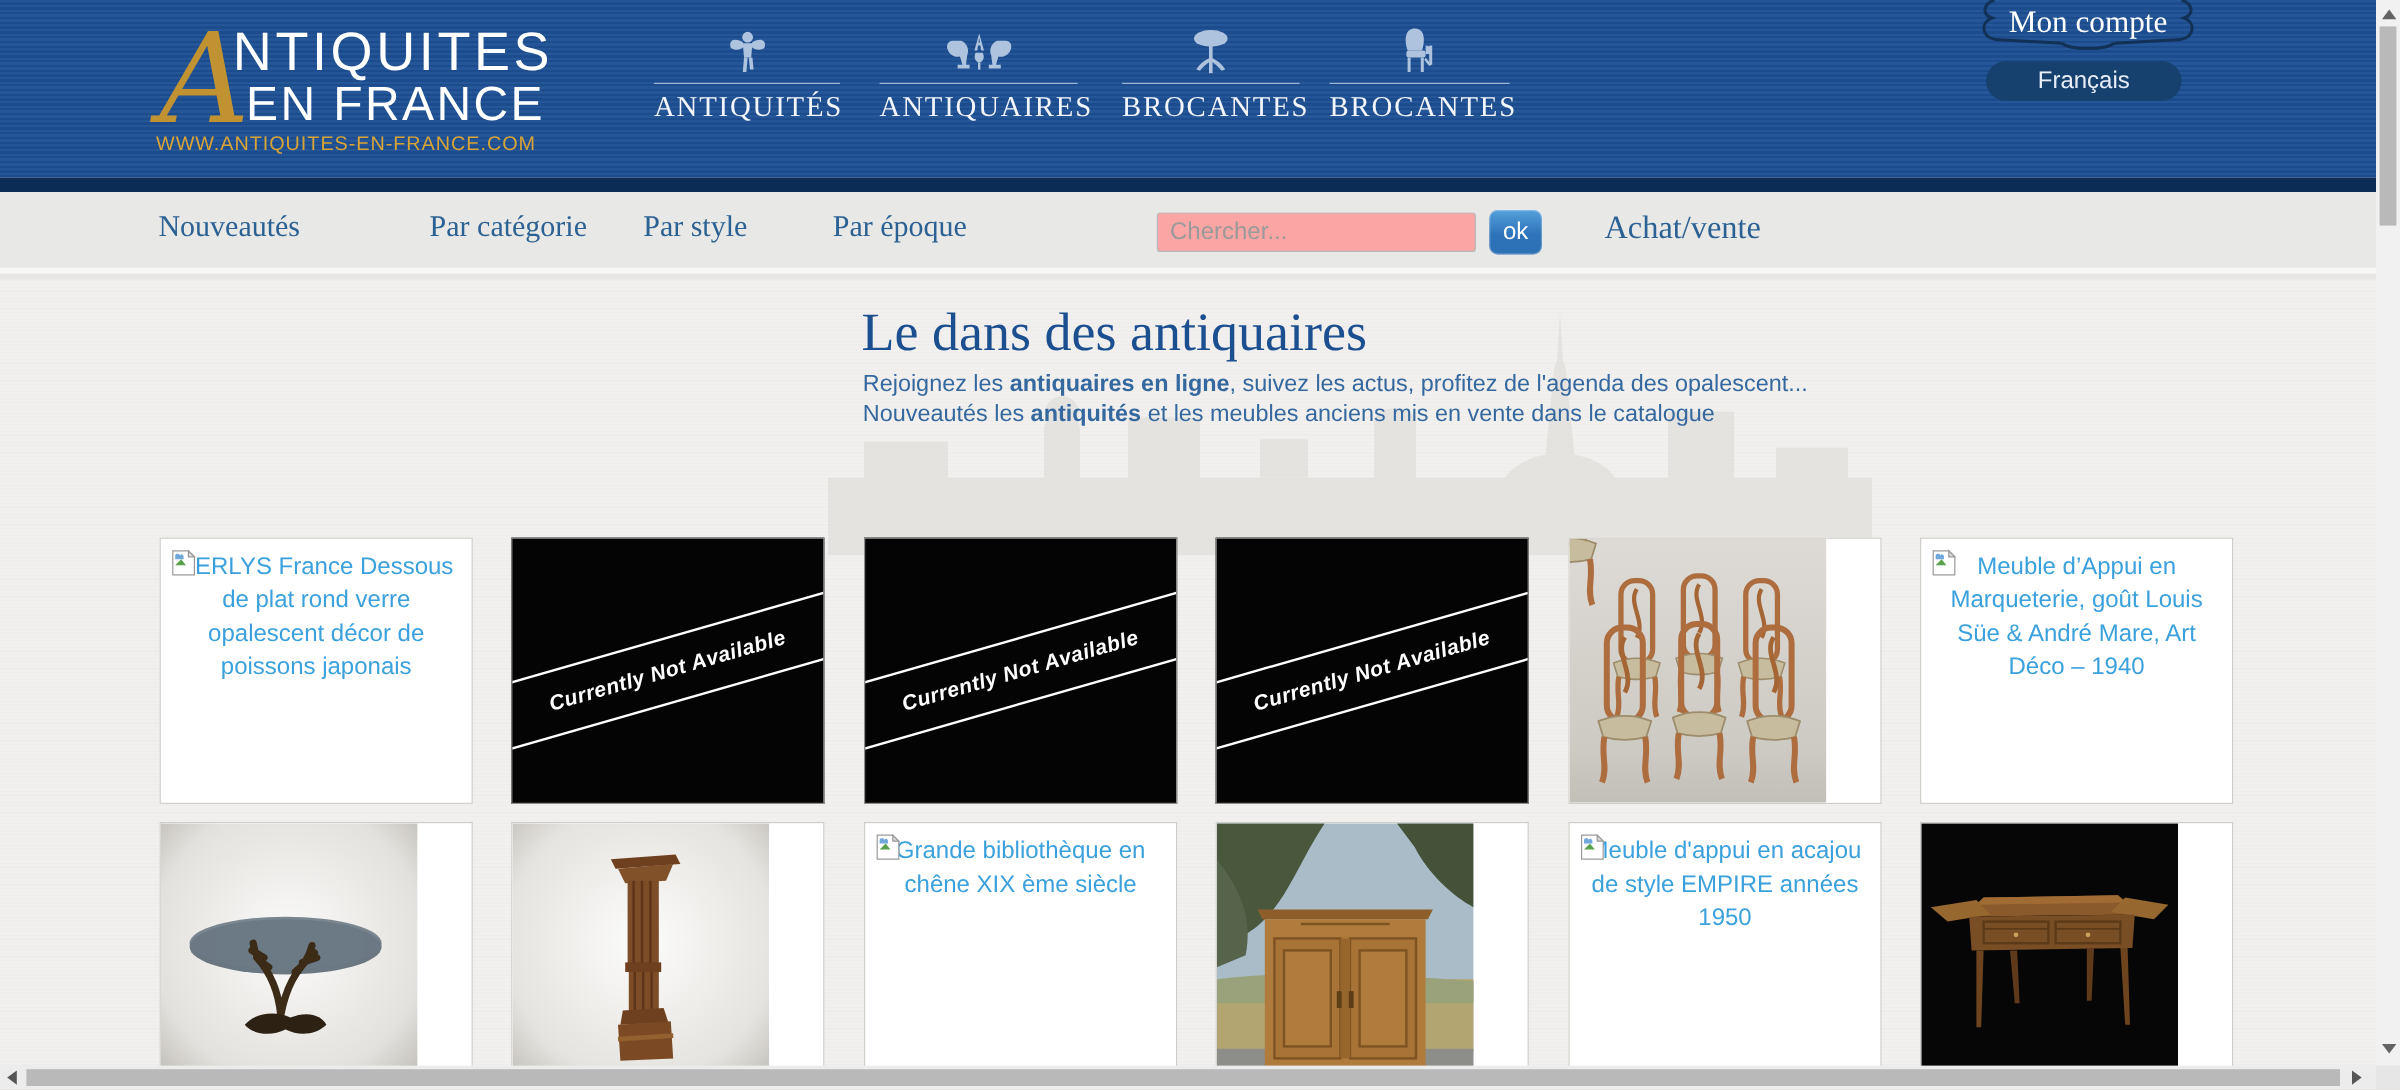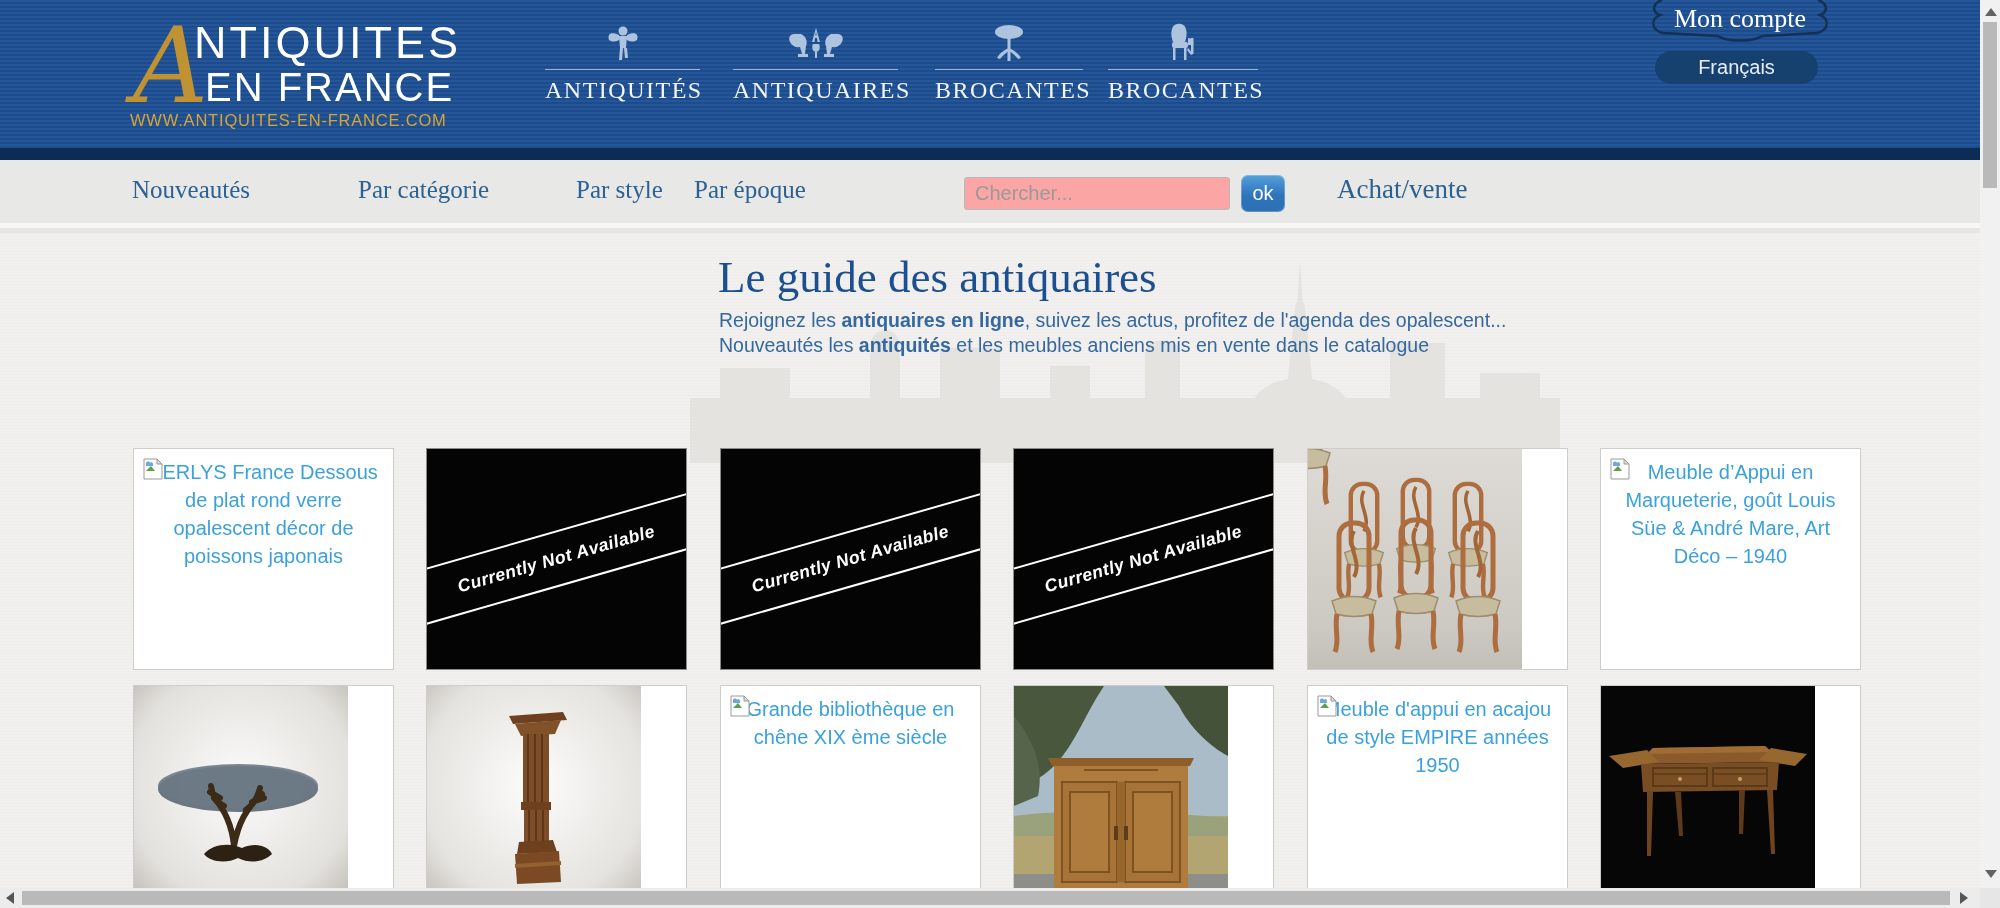--- a/index.html
+++ b/index.html
@@ -60,21 +60,21 @@
 
   
   .subnav {
     position:absolute; left:0; top:160px; width:1980px; height:68px; background:#e8e8e6;
     border-bottom:5px solid #f7f7f5; box-shadow:0 6px 0 rgba(0,0,0,0.04);
   }
   .subnav-link {
     position:absolute; top:16px; color:#2c6193; font-family:"Liberation Serif", serif;
     font-size:25px; cursor:pointer; white-space:nowrap;
   }
-  .sn-1 { left:132px; } .sn-2 { left:322px;margin-left:36px; } .sn-3 { left:536px;margin-left:40px; } .sn-4 { left:694px; }
+  .sn-1 { left:132px; } .sn-2 { left:322px;margin-left:36px; } .sn-3 { left:536px; } .sn-4 { left:694px; }
   .search-input {
     position:absolute; left:964px; top:17px; width:266px; height:33px;
     border:1px solid #b9b9b9; border-radius:3px; background:#fca5a5; padding:0 10px;
     font-size:20px; color:#444; font-family:"Liberation Sans", sans-serif;
   }
   .search-input::placeholder { color:#9a9a9a; }
   .search-btn {
     position:absolute; left:1241px; top:15px; width:44px; height:37px; border:none;
     border-radius:7px; background:linear-gradient(180deg,#56a0dc 0%,#2d74ba 55%,#2d6fb4 100%);
     color:#fff; font-size:20px; cursor:pointer; box-shadow:inset 0 0 0 1px rgba(255,255,255,0.25);
@@ -257,21 +257,21 @@
         <path d="M360,150 L360,118 L400,118 L400,150 Z"></path>
         <path d="M595,160 L605,60 C606,50 614,50 615,60 L625,160 Z"></path>
         <path d="M610,12 L613,60 L607,60 Z"></path>
         <path d="M560,160 C570,120 650,120 660,160 Z"></path>
         <rect x="700" y="95" width="55" height="85"></rect>
         <rect x="790" y="125" width="60" height="60"></rect>
         <path d="M455,160 L455,105 C455,88 490,88 490,105 L490,160 Z"></path>
       </g>
     </svg>
 
-    <h1 class="intro-title">Le guide des antiquaires</h1>
+    <h1 class="intro-title">Le dans des antiquaires</h1>
     <p class="intro-p intro-p1"><span>Rejoignez les </span><b>antiquaires en ligne</b><span>, suivez les actus, profitez de l'agenda des opalescent...</span></p>
     <p class="intro-p intro-p2"><span>Nouveautés les </span><b>antiquités</b><span> et les meubles anciens mis en vente dans le catalogue</span></p>
 
     <div class="tile tile-missing r0 c0">
       <svg class="broken" width="24" height="24" viewBox="0 0 24 24">
         <path d="M3,2 L16,2 L21,7 L21,22 L3,22 Z" fill="#ffffff" stroke="#9a9a9a"></path>
         <path d="M16,2 L16,7 L21,7 Z" fill="#d9d9d9" stroke="#9a9a9a"></path>
         <path d="M5,6 C5,4 9,4 9,6 C10,4 12,5 12,7 L12,9 L5,9 Z" fill="#6fa8dc"></path>
         <path d="M5,14 L10,9 L14,14 L5,14 Z" fill="#5aa14b"></path>
       </svg>

